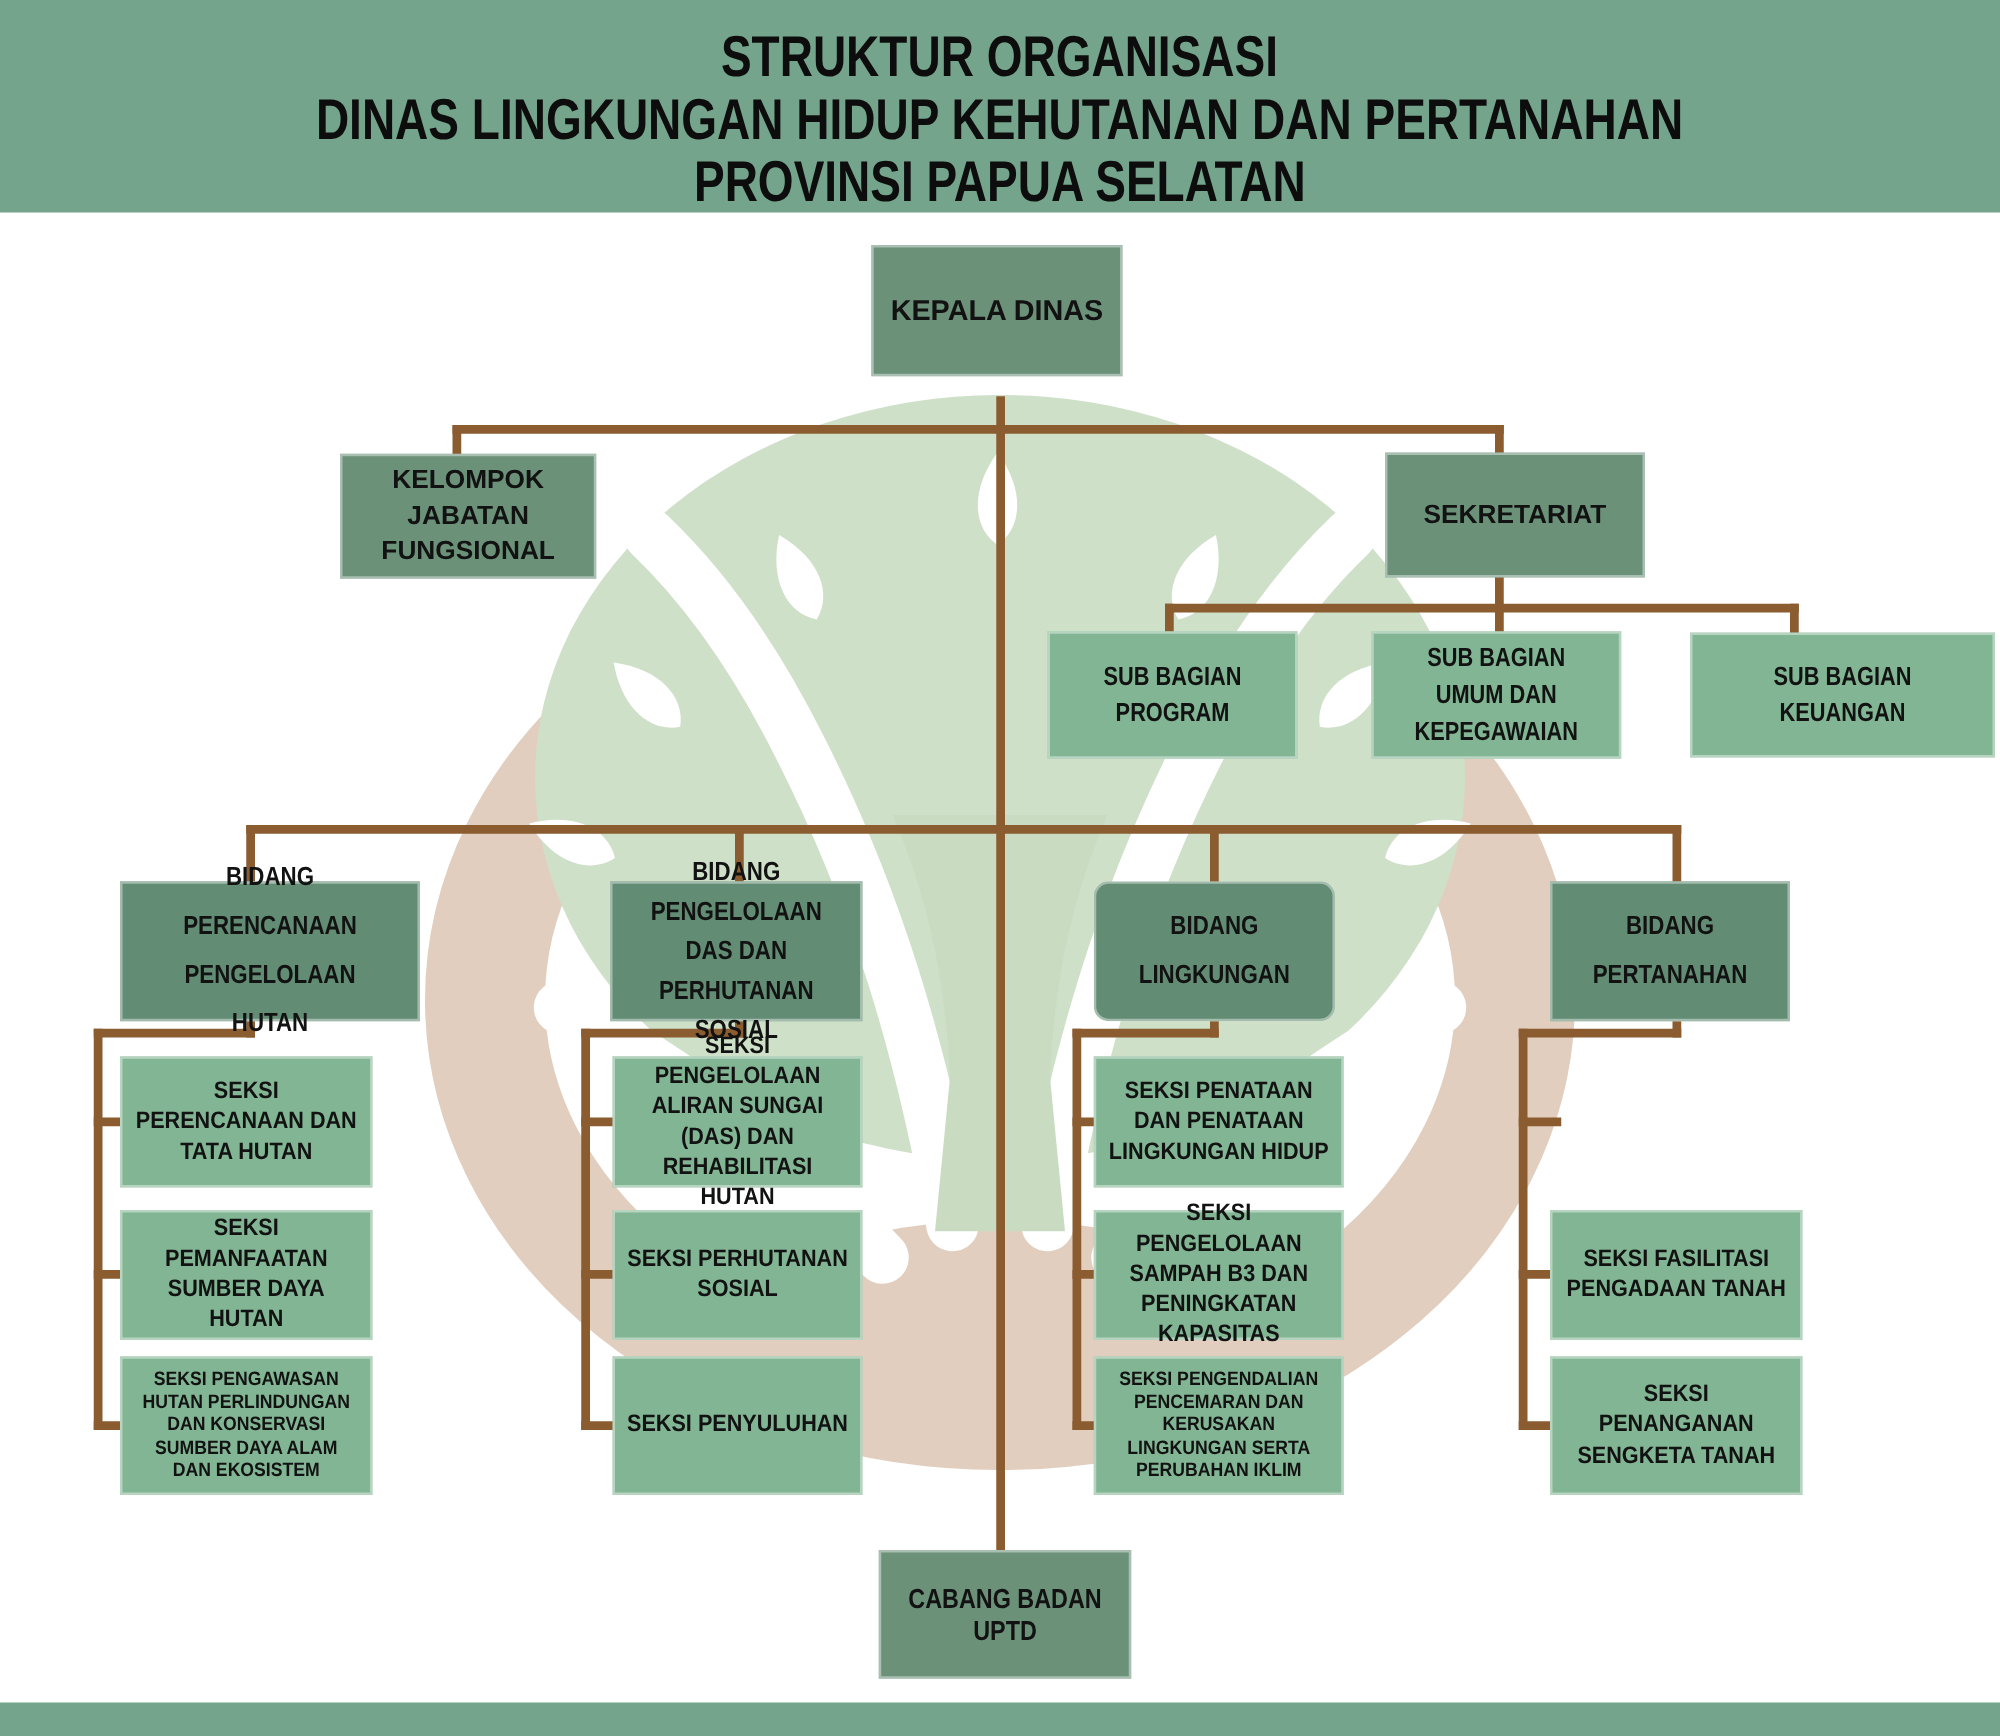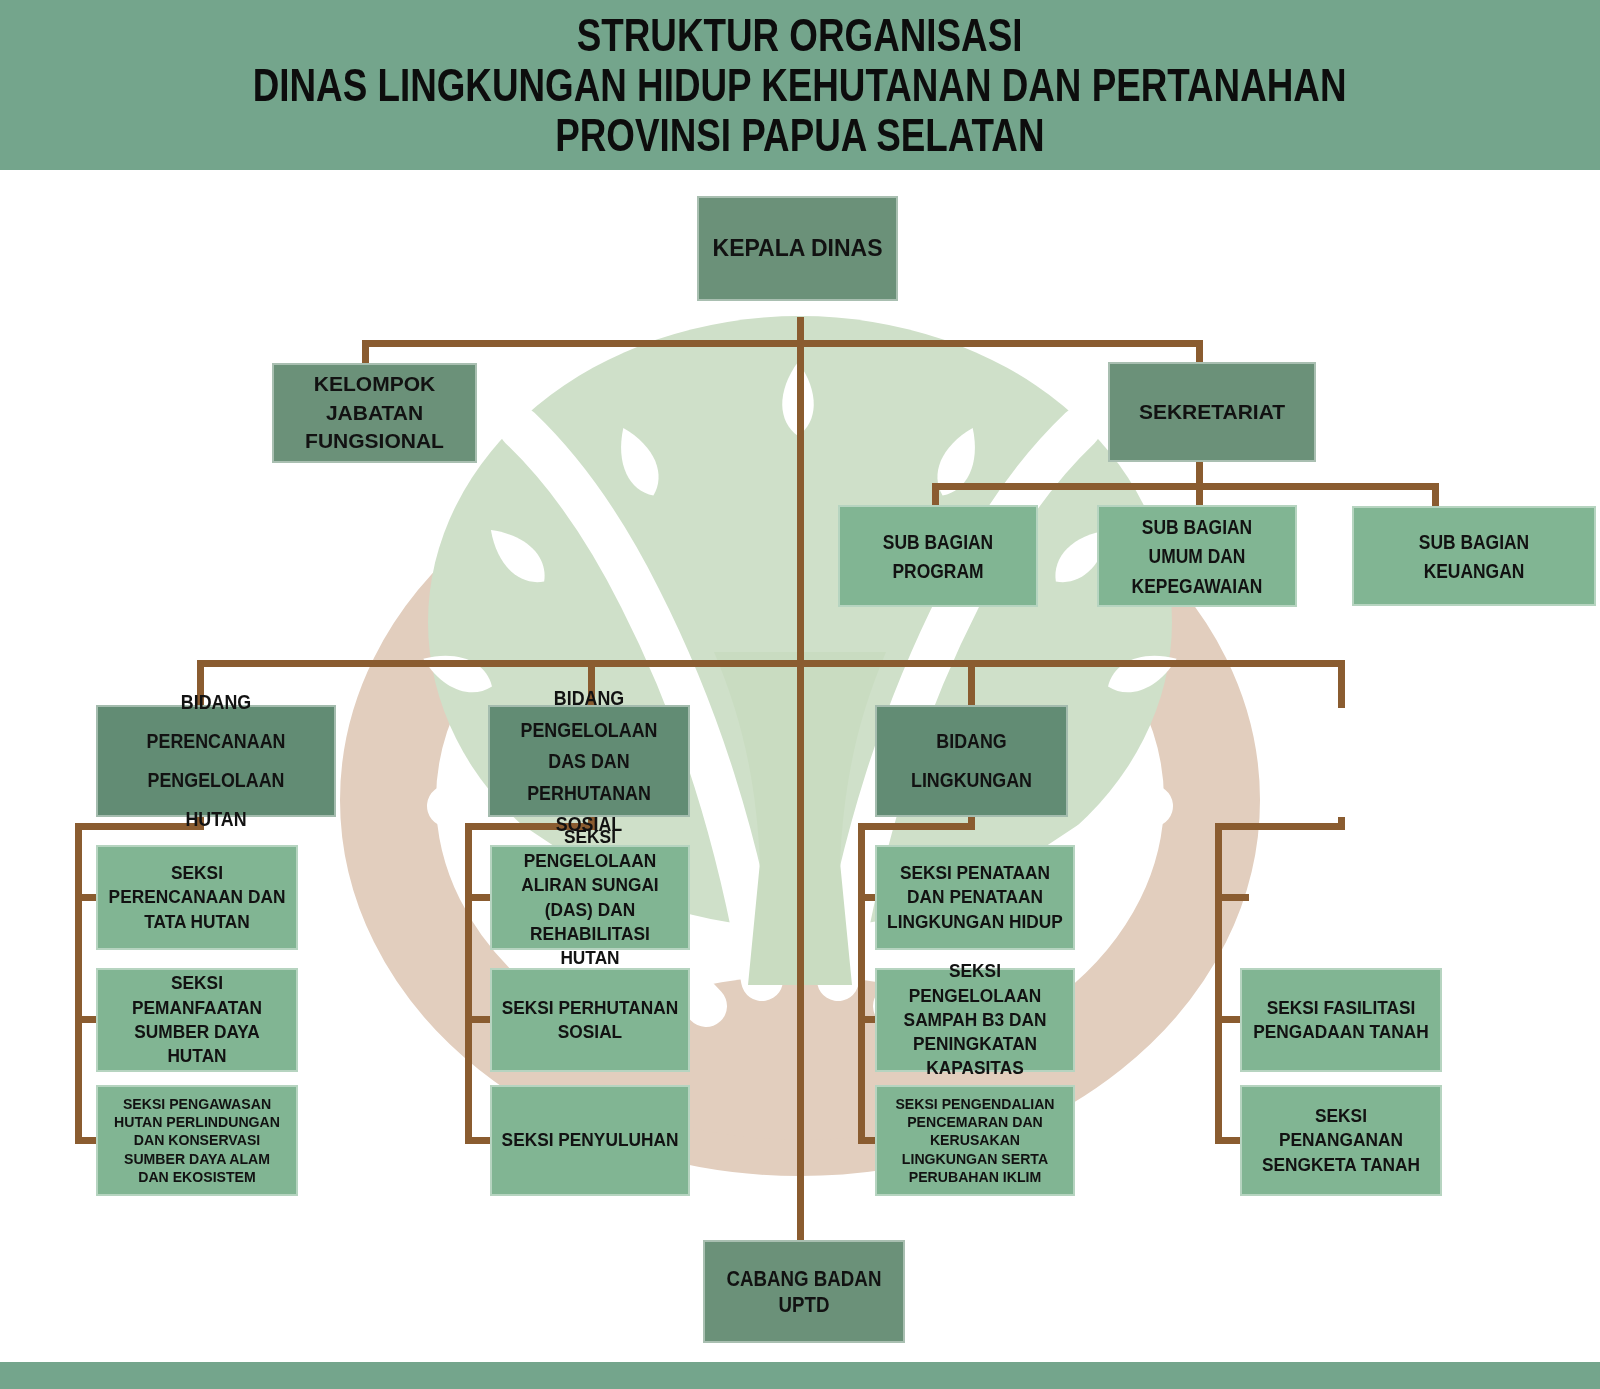--- a/index.html
+++ b/index.html
@@ -6,21 +6,21 @@
   #canvas{
     position:relative;
     width:1600px;height:1389px;
     overflow:hidden;
     background:#ffffff;
     font-family:"Liberation Sans","DejaVu Sans",sans-serif;
     color:#121212;
   }
   
   .band{position:absolute;left:0;width:1600px;background:#74a58c;z-index:2;}
-  #header-band{top:0;height:170px;display:flex;flex-direction:column;align-items:center;justify-content:center;}
+  #header-band{top:0;height:170px;display:flex;flex-direction:column;align-items:center;justify-content:flex-end;}
   #footer-band{top:1362px;height:27px;}
   .title-line{
     font-weight:bold;font-size:46px;line-height:50px;letter-spacing:0px;
     transform:scaleX(.80);transform-origin:center;white-space:nowrap;color:#0d0d0d;
   }
   
   #watermark{position:absolute;left:0;top:0;z-index:0;}
   
   .ln{position:absolute;background:#8a5c30;z-index:1;}
   
@@ -151,22 +151,25 @@
   <div class="box light" style="left:1352px;top:506px;width:244px;height:100px;">
     <span class="cond">SUB BAGIAN KEUANGAN</span>
   </div>
 
   <div class="box bidang" style="left:96px;top:705px;width:240px;height:112px;">
     <span class="cond-bidang">BIDANG PERENCANAAN PENGELOLAAN HUTAN</span>
   </div>
   <div class="box bidang" style="left:488px;top:705px;width:202px;height:112px;">
     <span class="cond-bidang three-line">BIDANG PENGELOLAAN DAS DAN PERHUTANAN SOSIAL</span>
   </div>
-  <div class="box bidang" style="left:875px;top:705px;width:193px;height:112px;">
+  <div class="box bidang" style="left:875px;top:705px;width:193px;height:112px;border-radius:12px;">
     <span class="cond-bidang">BIDANG LINGKUNGAN</span>
+  </div>
+  <div class="box bidang" style="left:1240px;top:705px;width:192px;height:112px;">
+    <span class="cond-bidang">BIDANG PERTANAHAN</span>
   </div>
 
   <div class="box light" style="left:96px;top:845px;width:202px;height:105px;">
     <span class="t-seksi">SEKSI PERENCANAAN DAN TATA HUTAN</span>
   </div>
   <div class="box light" style="left:96px;top:968px;width:202px;height:104px;">
     <span class="t-seksi">SEKSI PEMANFAATAN SUMBER DAYA HUTAN</span>
   </div>
   <div class="box light" style="left:96px;top:1085px;width:202px;height:111px;">
     <span class="t-seksi small">SEKSI PENGAWASAN HUTAN PERLINDUNGAN DAN KONSERVASI SUMBER DAYA ALAM DAN EKOSISTEM</span>

